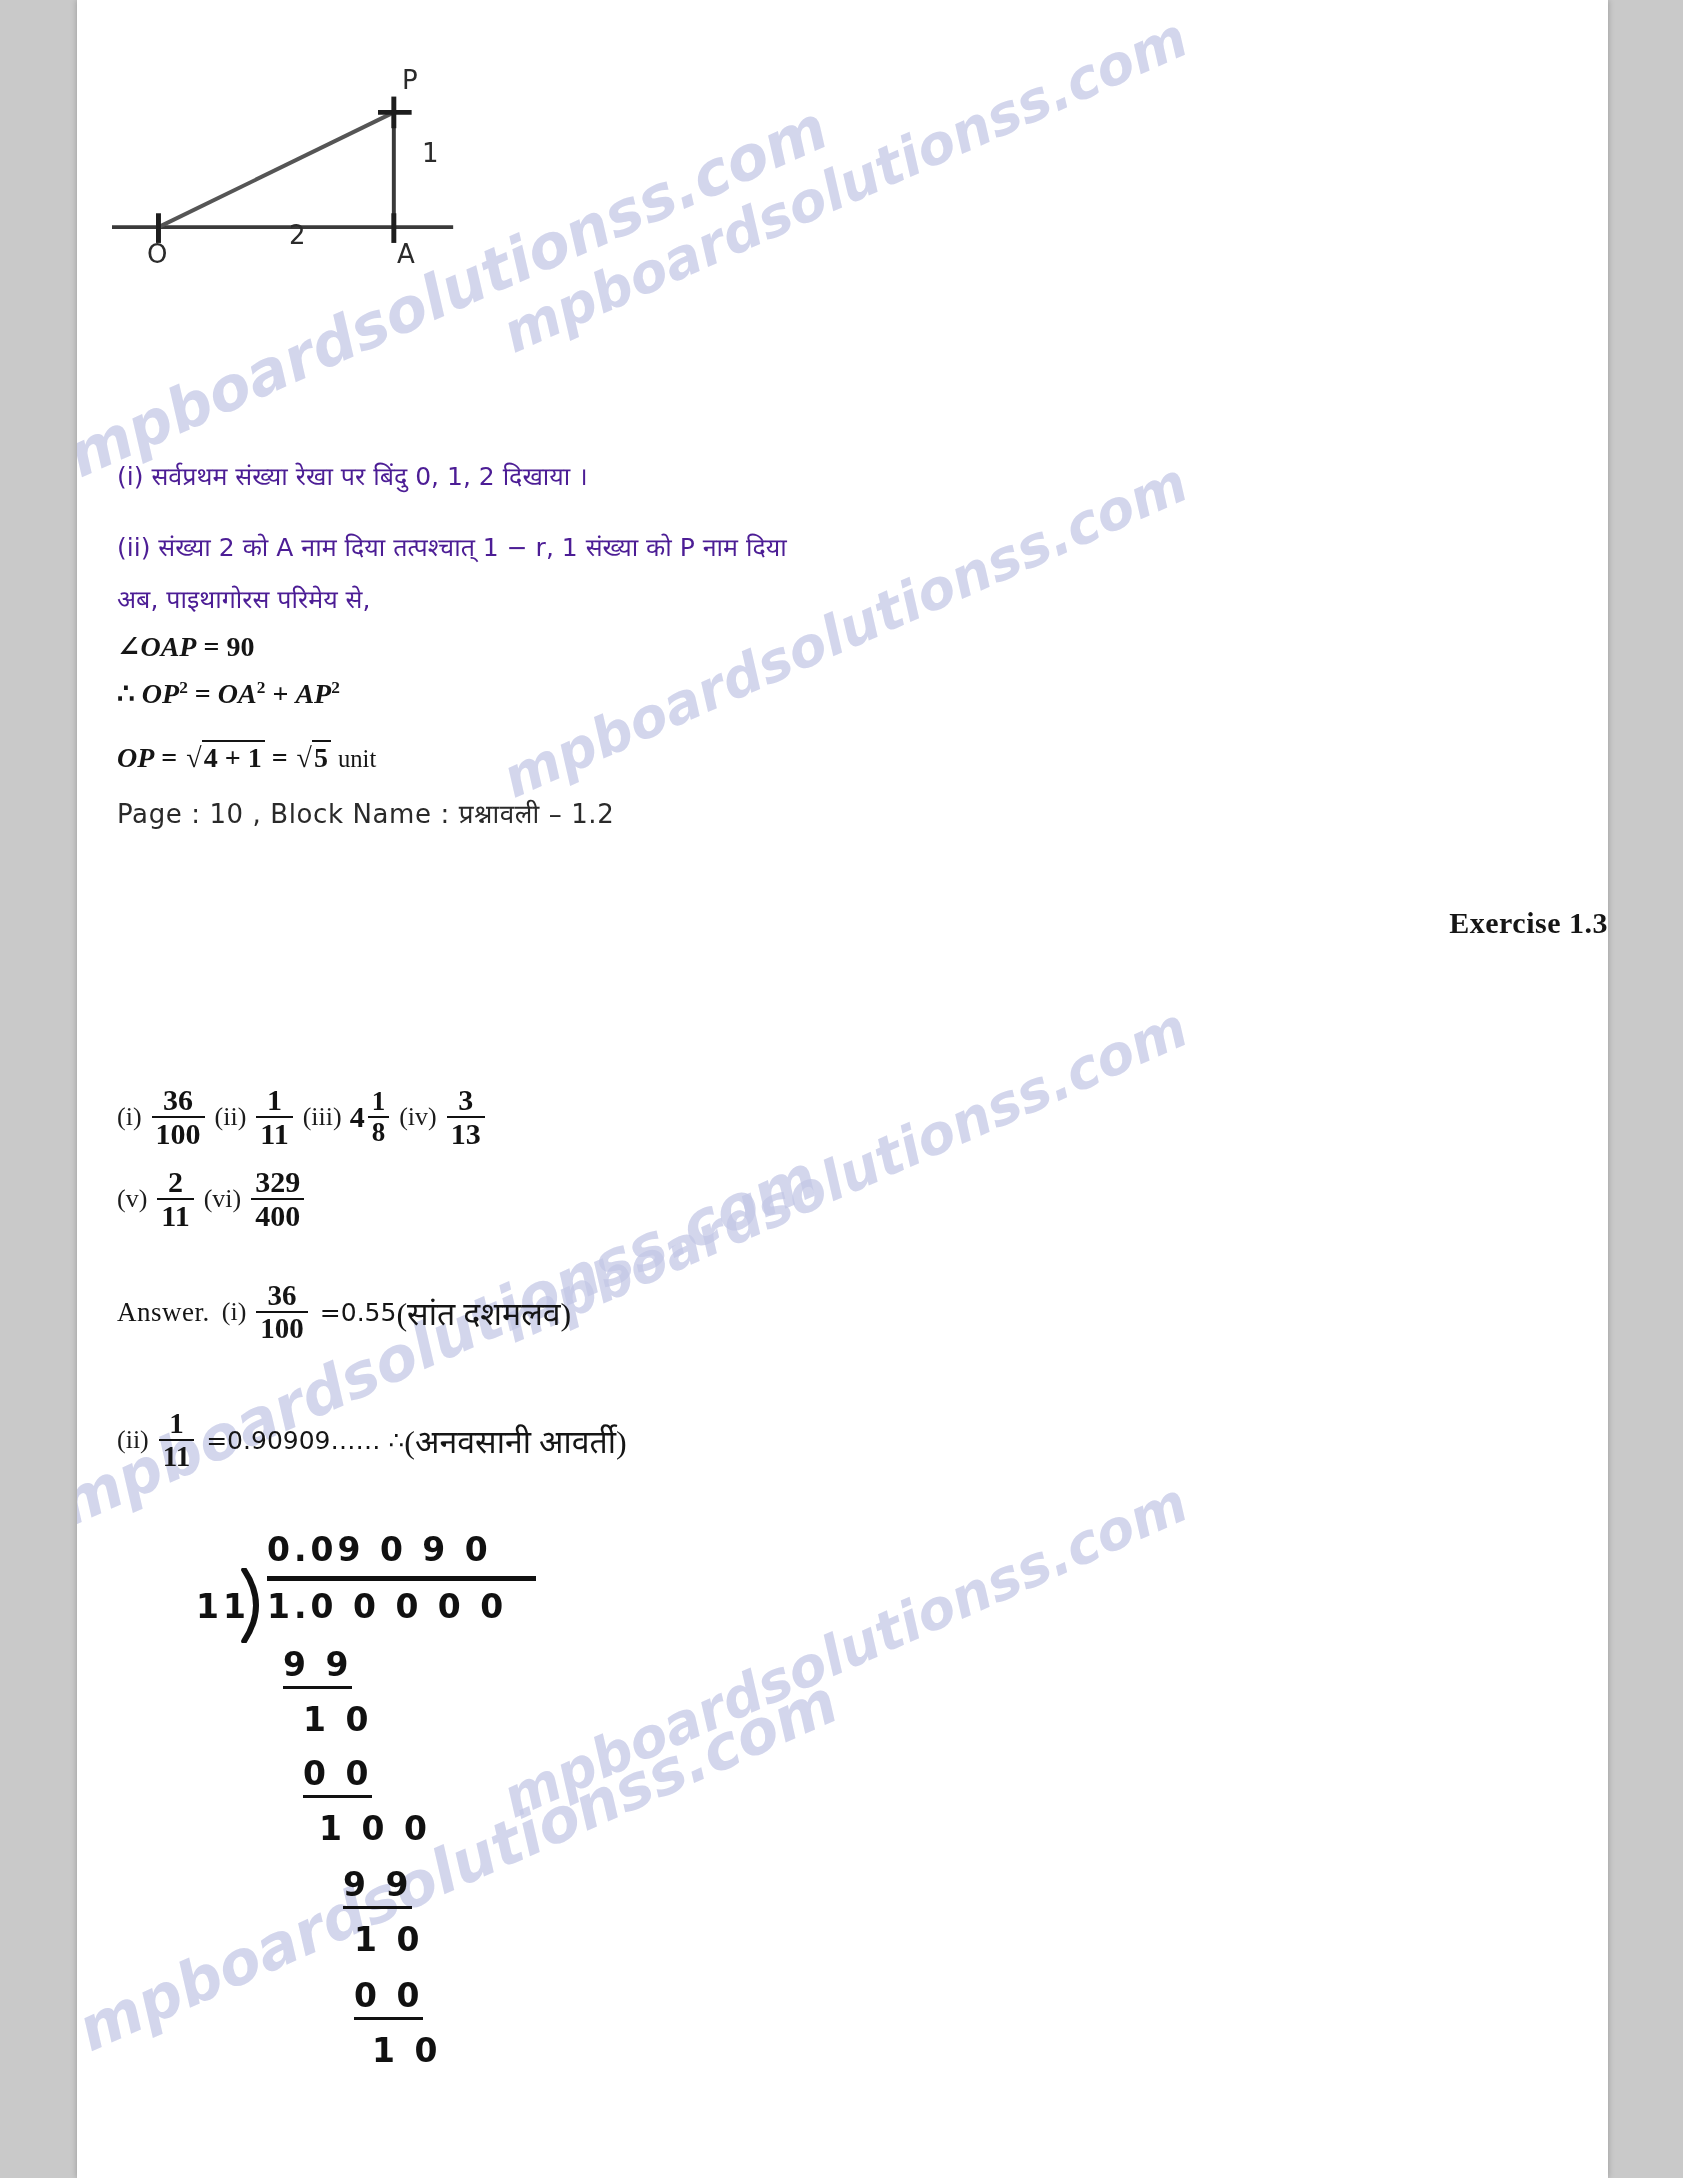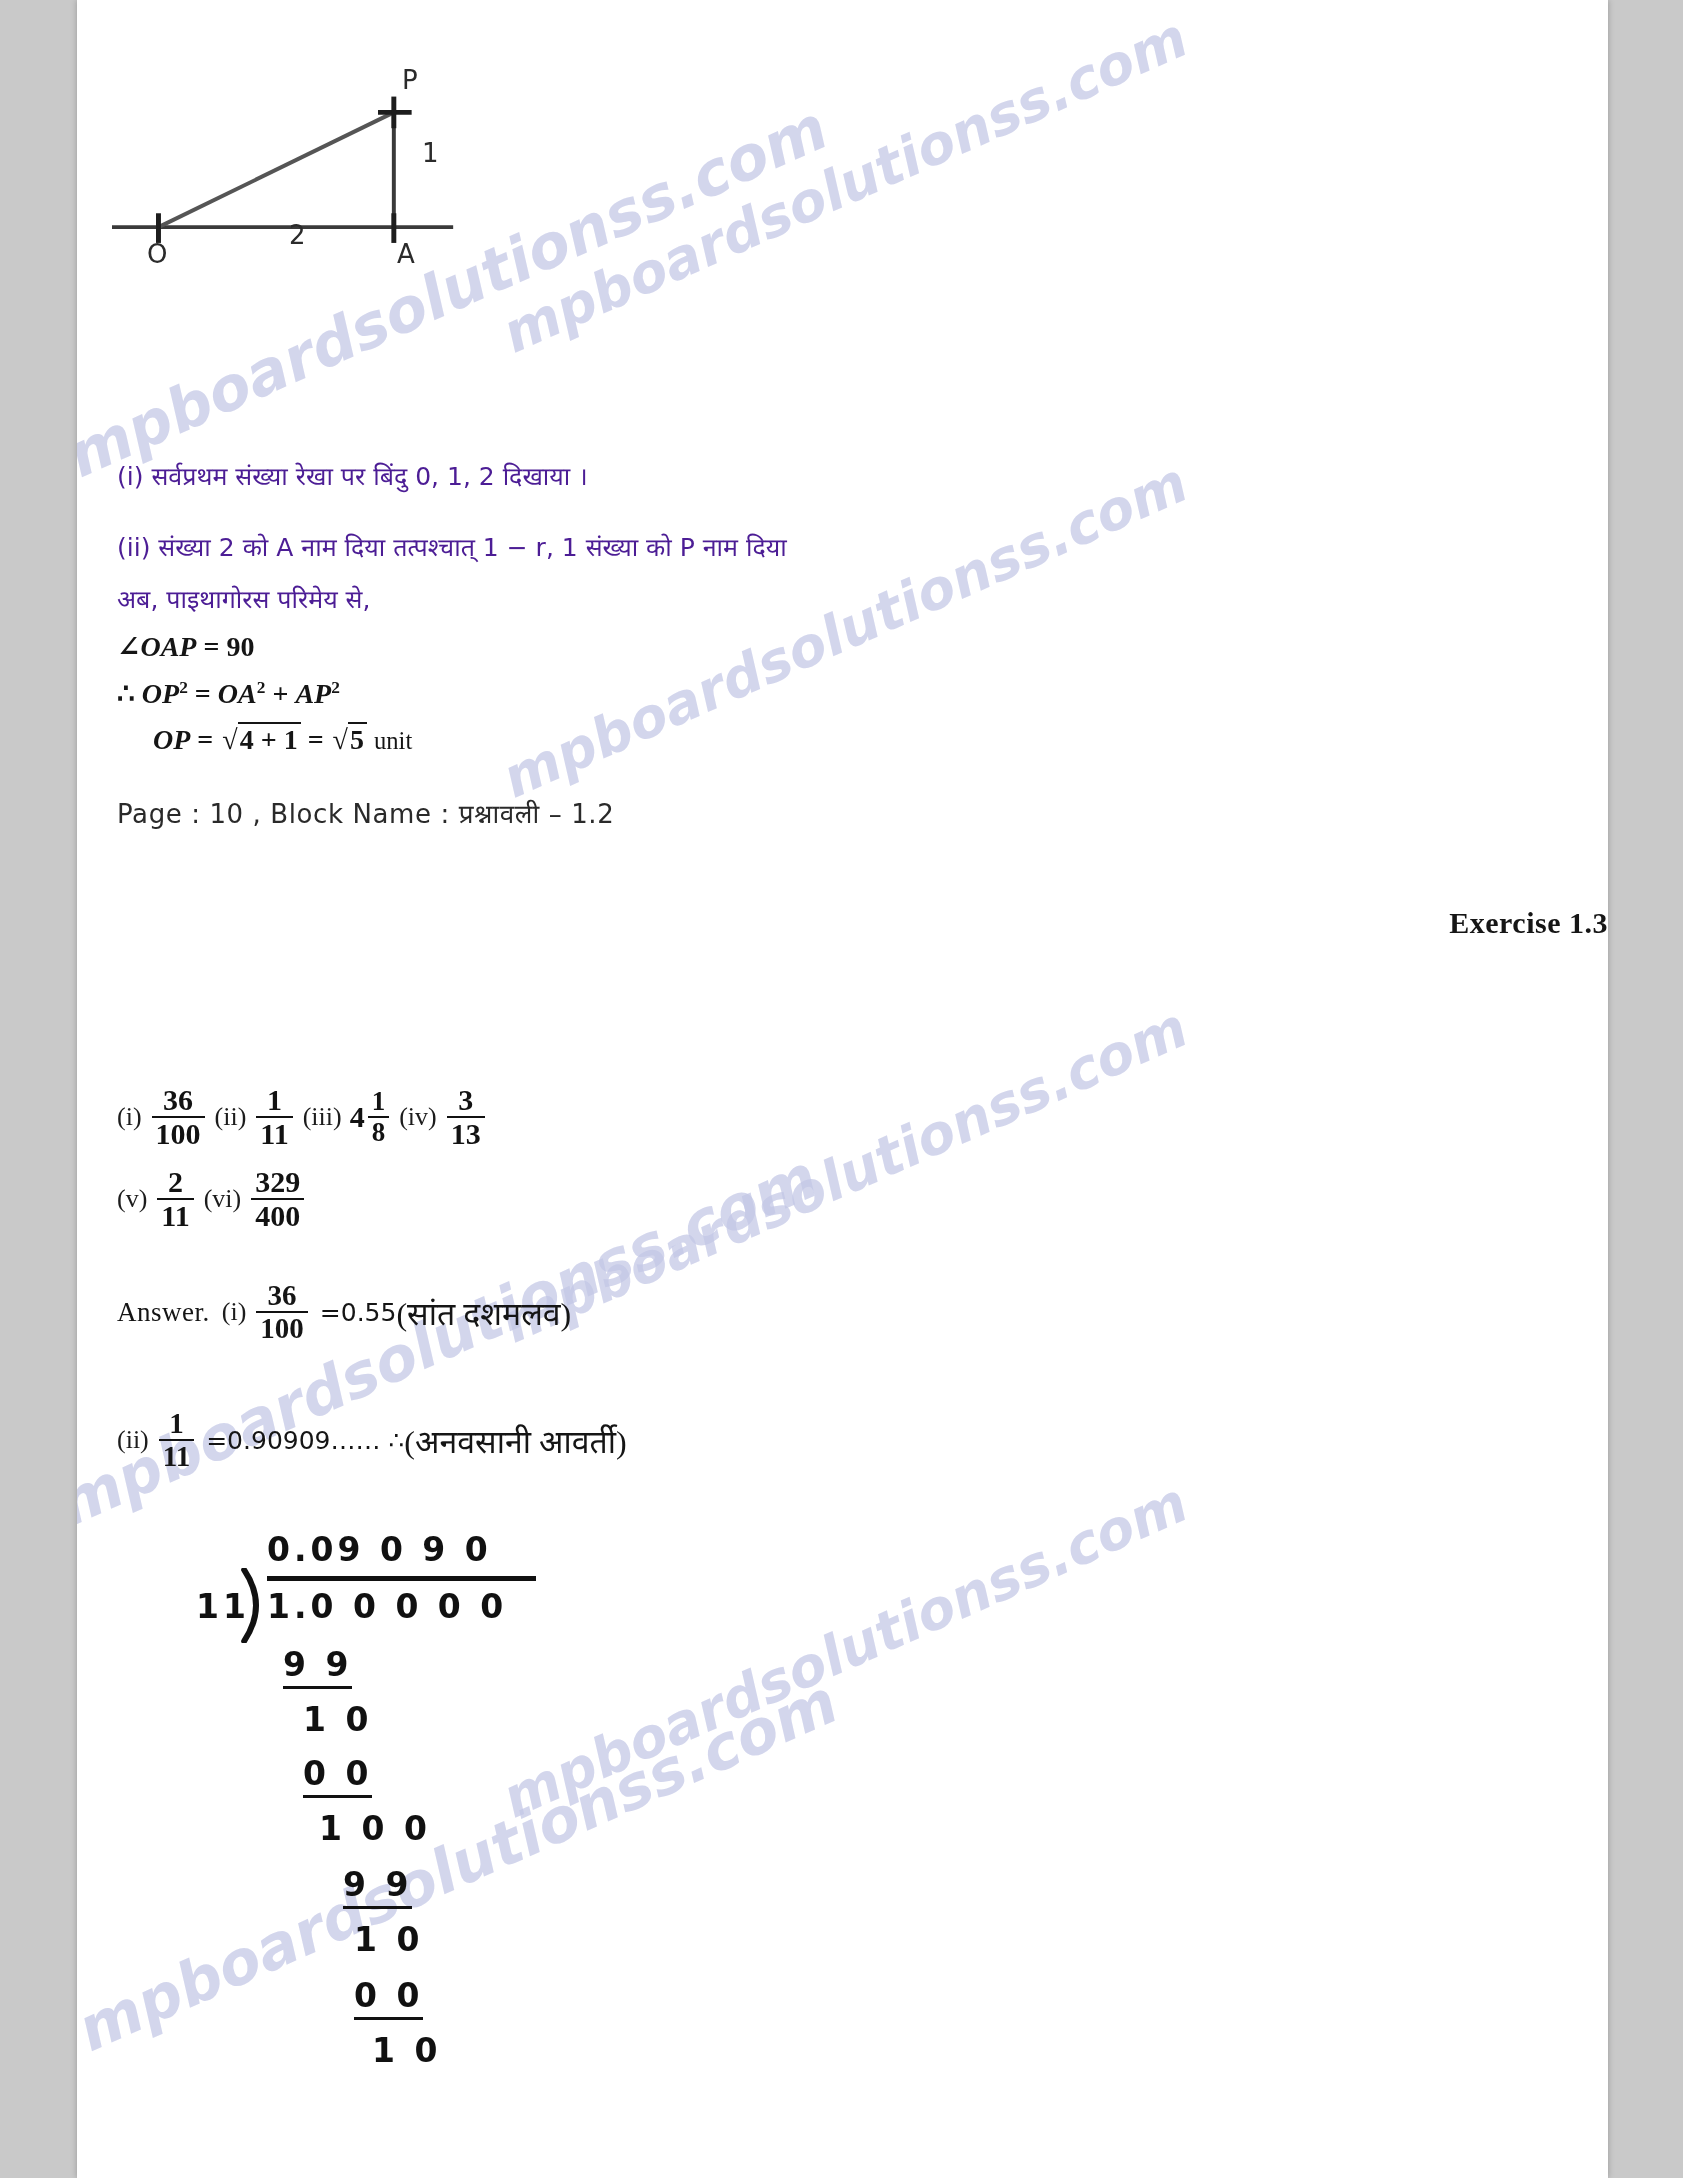--- a/index.html
+++ b/index.html
@@ -96,21 +96,21 @@
     font-family: "Liberation Serif", "DejaVu Serif", serif;
     font-size: 28px;
     color: #151515;
     white-space: nowrap;
   }
   .eqn i { font-style: italic; font-weight: 700; }
   .eqn .bn { font-style: normal; font-weight: 700; }
   .eqn sup { font-size: 0.62em; font-weight: 700; font-style: normal; }
   #eq1 { left: 40px; top: 630px; }
   #eq2 { left: 40px; top: 677px; }
-  #eq3 { left: 40px; top: 722px; margin-left: 36px; }
+  #eq3 { left: 40px; top: 740px; }
   .radical {
     display: inline-block;
     position: relative;
     padding-left: 2px;
   }
   .rad-sym { font-style: normal; font-weight: 400; }
   .rad-body {
     border-top: 2px solid #151515;
     padding: 0 3px 0 2px;
     display: inline-block;

